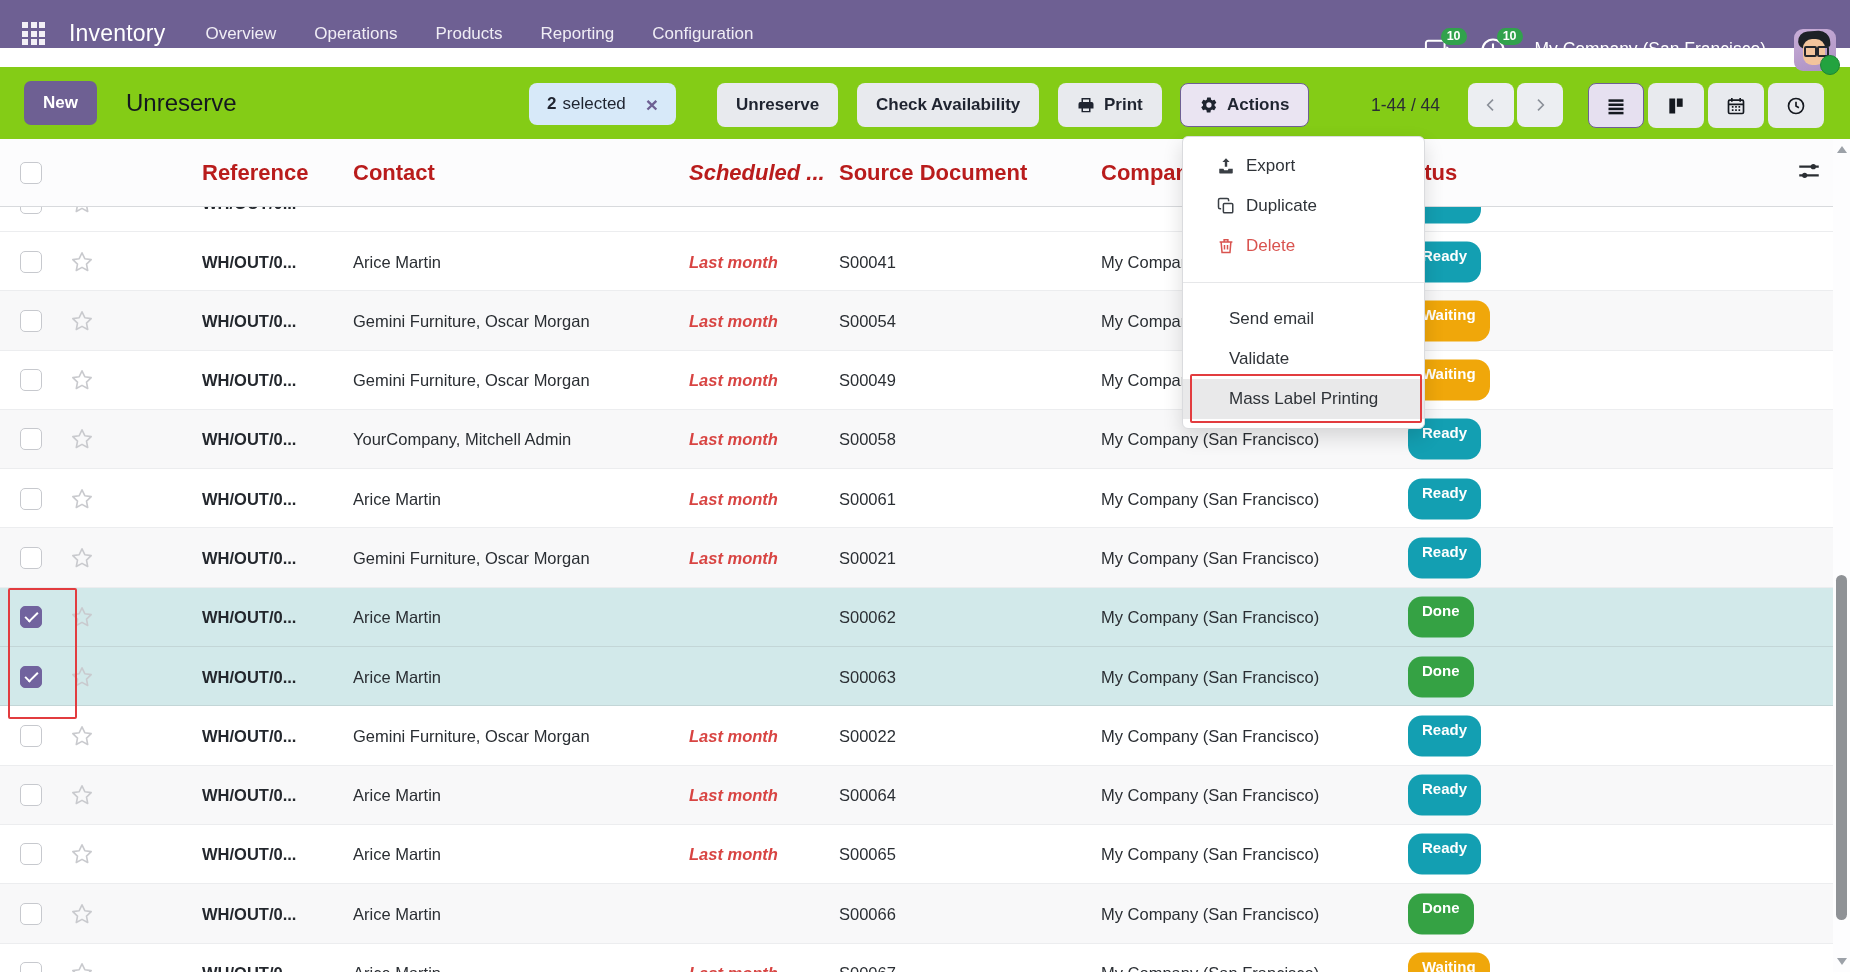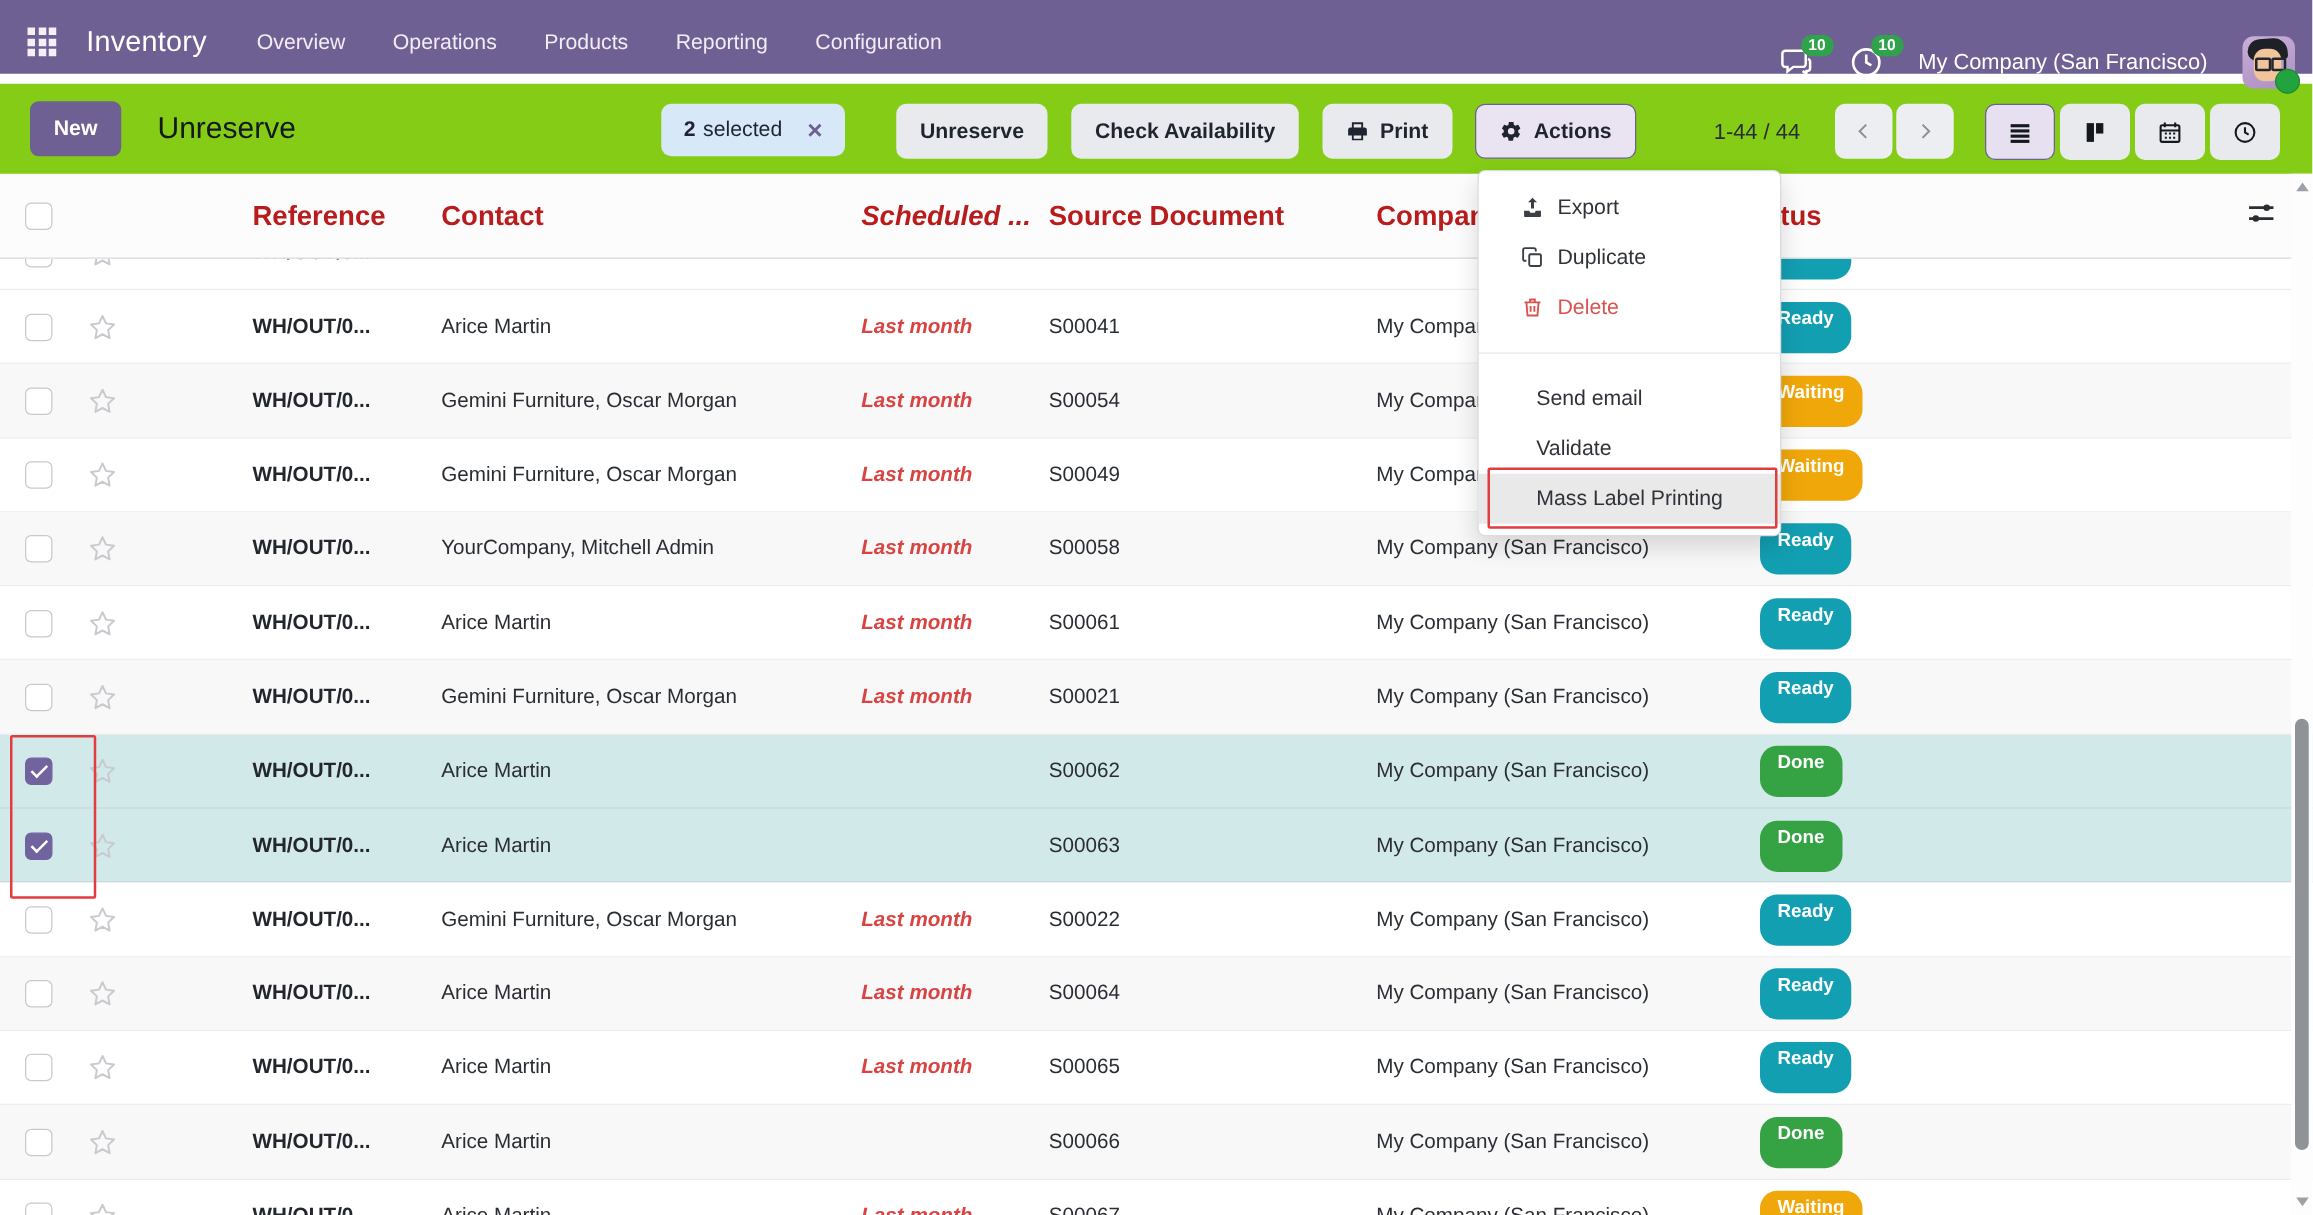--- a/index.html
+++ b/index.html
@@ -1,20 +1,20 @@
 <!DOCTYPE html>
 <html><head>
 <meta charset="utf-8">
 <style>
   html,body{margin:0;padding:0;background:#fff;}
   #screen{position:relative;width:1850px;height:972px;overflow:hidden;
           font-family:"Liberation Sans","DejaVu Sans",sans-serif;color:#23272d;}
 
   
-  .navbar{position:absolute;left:0;top:0;width:100%;height:59px;background:#6E6093;z-index:20;}
+  .navbar{position:absolute;left:0;top:0;width:100%;height:48px;background:#6E6093;z-index:20;}
   .nav-left{position:absolute;left:22px;top:0;height:67px;display:flex;align-items:center;}
   .apps-grid{display:grid;grid-template-columns:repeat(3,6px);grid-gap:2.5px;margin-right:24px;cursor:pointer;}
   .apps-grid i{width:6px;height:6px;background:#f3f0f6;display:block;}
   .nav-title{font-size:23px;color:#fff;margin-right:40px;letter-spacing:.2px;}
   .nav-item{font-size:17px;color:#f0edf5;margin-right:38px;cursor:pointer;white-space:nowrap;}
   .nav-right{position:absolute;right:14px;top:16px;height:67px;display:flex;align-items:center;gap:28px;}
   .icon-wrap{position:relative;width:28px;height:28px;cursor:pointer;}
   .icon-wrap svg{display:block;}
   .nav-badge{position:absolute;top:-8px;right:-16px;background:#31A24C;color:#fff;font-size:12.5px;
              font-weight:700;border-radius:10px;padding:2px 6px;line-height:1.1;}

